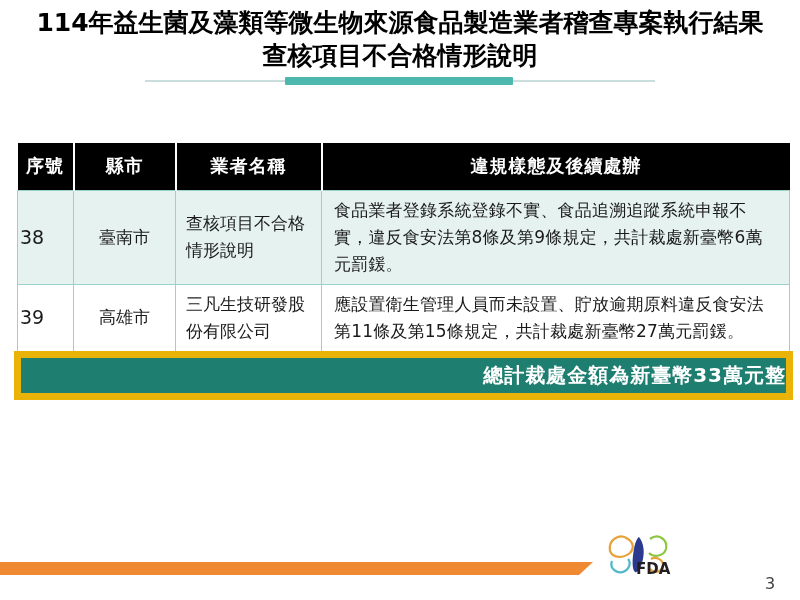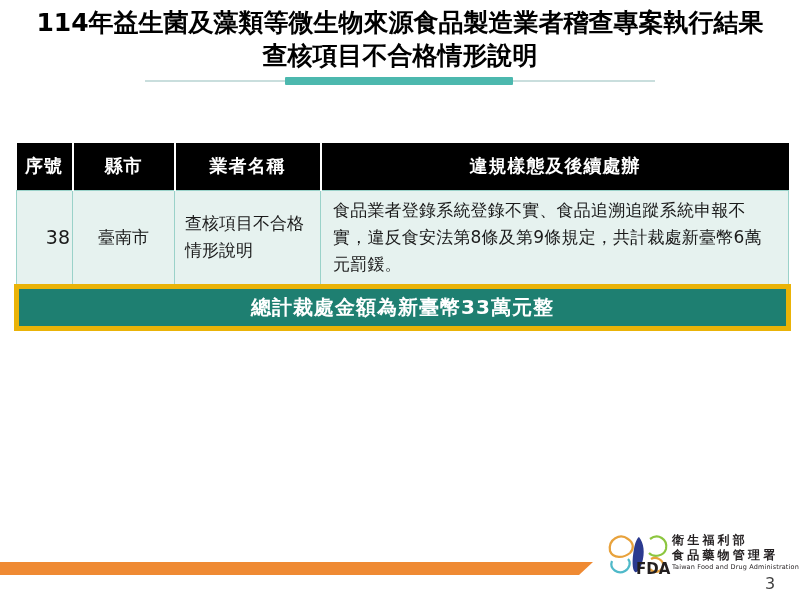--- a/index.html
+++ b/index.html
@@ -89,34 +89,34 @@
     font-size: 17px;
     color: #1a1a1a;
     vertical-align: middle;
     border: 1px solid #9ad2c9;
     padding: 6px 8px;
     line-height: 27px;
   }
   tbody tr.row-alt td { background: #e6f2ef; }
   tbody tr.row-plain td { background: #ffffff; }
 
-  td.cell-seq  { text-align: right; font-size: 19px; padding: 6px 2px; }
+  td.cell-seq  { text-align: left; font-size: 19px; padding: 6px 2px; }
   td.cell-city { text-align: center; }
   td.cell-name { text-align: left; padding-left: 10px; }
   td.cell-desc { text-align: left; padding-left: 12px; padding-right: 10px; letter-spacing: 0.2px; }
 
   tbody tr.summary td {
     background: #1e7f71;
     color: #ffffff;
     font-size: 20px;
     font-weight: bold;
-    text-align: center;
+    text-align: right;
     height: 42px;
     padding: 0;
-    border: 5px solid #eab308;
+    border: 7px solid #eab308;
     letter-spacing: 1px;
     margin-left: 12px;
   }
 
   
   .orange-bar {
     position: absolute;
     left: 0;
     top: 562px;
     width: 593px;
@@ -201,20 +201,26 @@
           <th>違規樣態及後續處辦</th>
         </tr>
       </thead>
       <tbody>
         <tr class="row-alt">
           <td class="cell-seq">38</td>
           <td class="cell-city">臺南市</td>
           <td class="cell-name">查核項目不合格情形說明</td>
           <td class="cell-desc">食品業者登錄系統登錄不實、食品追溯追蹤系統申報不實，違反食安法第8條及第9條規定，共計裁處新臺幣6萬元罰鍰。</td>
         </tr>
+        <tr class="row-plain">
+          <td class="cell-seq">39</td>
+          <td class="cell-city">高雄市</td>
+          <td class="cell-name">三凡生技研發股份有限公司</td>
+          <td class="cell-desc">應設置衛生管理人員而未設置、貯放逾期原料違反食安法第11條及第15條規定，共計裁處新臺幣27萬元罰鍰。</td>
+        </tr>
         <tr class="summary">
           <td colspan="4">總計裁處金額為新臺幣33萬元整</td>
         </tr>
       </tbody>
     </table>
   </div>
 
   <div class="orange-bar"></div>
 
   <div class="logo-block">
@@ -223,22 +229,17 @@
 
         <path d="M4 20 C2 8, 14 2, 22 8 C28 12, 28 18, 24 22 C18 27, 7 28, 4 20 Z" fill="none" stroke="#e8a23c" stroke-width="2.2"></path>
         <path d="M6 30 C3 38, 12 44, 19 40 C24 37, 25 31, 22 28" fill="none" stroke="#4fb9c9" stroke-width="2.2"></path>
         <path d="M44 8 C52 2, 62 8, 60 18 C58 25, 48 27, 43 22" fill="none" stroke="#8cc63f" stroke-width="2.2"></path>
         <path d="M45 28 C50 25, 58 29, 57 35 C56 41, 48 43, 44 38" fill="none" stroke="#e8a23c" stroke-width="2.2"></path>
 
         <path d="M33 6 C38 12, 39 22, 36 32 C34 39, 31 42, 29 41 C26 39, 26 28, 28 18 C29 12, 31 7, 33 6 Z" fill="#2b3a8f"></path>
         <text x="30" y="43" font-family="'DejaVu Sans','Liberation Sans',sans-serif" font-size="15" font-weight="bold" fill="#231f20">FDA</text>
       </svg>
     </div>
-    <div class="logo-text">
-      <div class="logo-cn1">衛生福利部</div>
-      <div class="logo-cn2">食品藥物管理署</div>
-      <div class="logo-en">Taiwan Food and Drug Administration</div>
-    </div>
   </div>
 
   <div class="page-num">3</div>
 
 </div>
 
 </body></html>

